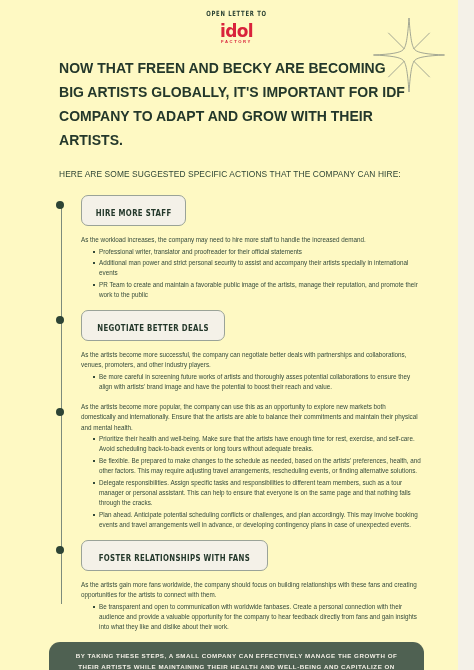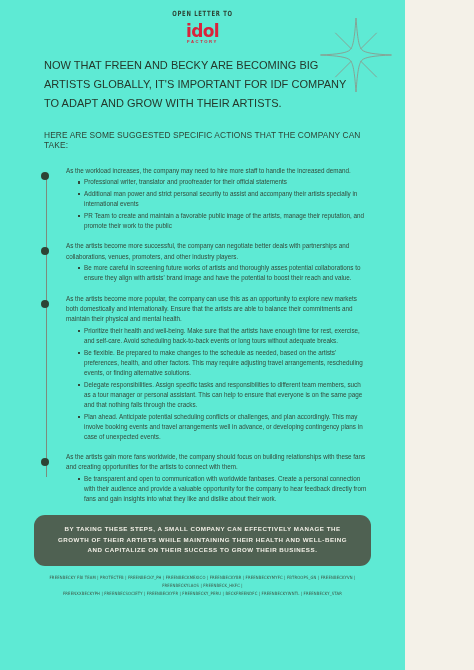--- a/index.html
+++ b/index.html
@@ -7,24 +7,25 @@
   html, body {
     width: 474px;
     height: 670px;
     background: #f4f1e8;
     font-family: "Liberation Sans", sans-serif;
     overflow: hidden;
   }
 
   .page {
     position: relative;
-    width: 405px;
+    width: 458px;
     height: 670px;
-    background: #5eead4;
+    background: #fef9c3;
     color: #2d4435;
+    padding-left: 15px;
   }
 
   
   .header {
     padding: 9px 0 0 0;
     text-align: center;
     position: relative;
   }
 
   .open-letter-label {
@@ -66,22 +67,22 @@
     width: 74px;
     height: 78px;
     pointer-events: none;
   }
 
   
   .headline-wrap {
     padding: 9px 46px 0 44px;
   }
   .headline {
-    font-size: 11px;
-    font-weight: 400;
+    font-size: 14px;
+    font-weight: 700;
     line-height: 1.72;
     color: #24382b;
     letter-spacing: 0.02px;
   }
   .subhead {
     padding: 0 44px;
     margin-top: 17px;
     font-size: 8.4px;
     font-weight: 400;
     color: #2d4435;
@@ -209,56 +210,65 @@
 
     <svg class="sparkle" viewBox="0 0 100 104" fill="none">
       <path d="M50 2 C52 30 54 41 58 45 C62 49 74 51 98 52 C74 53 62 55 58 59 C54 63 52 74 50 102 C48 74 46 63 42 59 C38 55 26 53 2 52 C26 51 38 49 42 45 C46 41 48 30 50 2 Z" stroke="#8e9488" stroke-width="1.1" fill="none"></path>
       <path d="M22 22 L44 44 M78 22 L56 44 M22 82 L44 60 M78 82 L56 60" stroke="#8e9488" stroke-width="1.1"></path>
     </svg>
   </div>
 
   <div class="headline-wrap">
     <div class="headline">NOW THAT FREEN AND BECKY ARE BECOMING BIG ARTISTS GLOBALLY, IT'S IMPORTANT FOR IDF COMPANY TO ADAPT AND GROW WITH THEIR ARTISTS.</div>
   </div>
-  <div class="subhead">HERE ARE SOME SUGGESTED SPECIFIC ACTIONS THAT THE COMPANY CAN TAKE:</div>
+  <div class="subhead">HERE ARE SOME SUGGESTED SPECIFIC ACTIONS THAT THE COMPANY CAN HIRE:</div>
 
   <div class="timeline">
     <div class="rail"></div>
 
     <div class="section">
       <span class="dot"></span>
+      <div class="chip">
+        <span class="chip-label">HIRE MORE STAFF</span>
+      </div>
       <div class="body-text">As the workload increases, the company may need to hire more staff to handle the increased demand.</div>
       <ul class="bullets">
         <li>Professional writer, translator and proofreader for their official statements</li>
         <li>Additional man power and strict personal security to assist and accompany their artists specially in international events</li>
         <li>PR Team to create and maintain a favorable public image of the artists, manage their reputation, and promote their work to the public</li>
       </ul>
     </div>
 
     <div class="section">
       <span class="dot"></span>
+      <div class="chip">
+        <span class="chip-label">NEGOTIATE BETTER DEALS</span>
+      </div>
       <div class="body-text">As the artists become more successful, the company can negotiate better deals with partnerships and collaborations, venues, promoters, and other industry players.</div>
       <ul class="bullets">
         <li>Be more careful in screening future works of artists and thoroughly asses potential collaborations to ensure they align with artists' brand image and have the potential to boost their reach and value.</li>
       </ul>
     </div>
 
     <div class="section">
       <span class="dot"></span>
       <div class="body-text">As the artists become more popular, the company can use this as an opportunity to explore new markets both domestically and internationally. Ensure that the artists are able to balance their commitments and maintain their physical and mental health.</div>
       <ul class="bullets">
         <li>Prioritize their health and well-being. Make sure that the artists have enough time for rest, exercise, and self-care. Avoid scheduling back-to-back events or long tours without adequate breaks.</li>
         <li>Be flexible. Be prepared to make changes to the schedule as needed, based on the artists' preferences, health, and other factors. This may require adjusting travel arrangements, rescheduling events, or finding alternative solutions.</li>
         <li>Delegate responsibilities. Assign specific tasks and responsibilities to different team members, such as a tour manager or personal assistant. This can help to ensure that everyone is on the same page and that nothing falls through the cracks.</li>
         <li>Plan ahead. Anticipate potential scheduling conflicts or challenges, and plan accordingly. This may involve booking events and travel arrangements well in advance, or developing contingency plans in case of unexpected events.</li>
       </ul>
     </div>
 
     <div class="section">
       <span class="dot"></span>
+      <div class="chip">
+        <span class="chip-label">FOSTER RELATIONSHIPS WITH FANS</span>
+      </div>
       <div class="body-text">As the artists gain more fans worldwide, the company should focus on building relationships with these fans and creating opportunities for the artists to connect with them.</div>
       <ul class="bullets">
         <li>Be transparent and open to communication with worldwide fanbases. Create a personal connection with their audience and provide a valuable opportunity for the company to hear feedback directly from fans and gain insights into what they like and dislike about their work.</li>
       </ul>
     </div>
   </div>
 
   <div class="footer-banner">
     <p>BY TAKING THESE STEPS, A SMALL COMPANY CAN EFFECTIVELY MANAGE THE GROWTH OF THEIR ARTISTS WHILE MAINTAINING THEIR HEALTH AND WELL-BEING AND CAPITALIZE ON THEIR SUCCESS TO GROW THEIR BUSINESS.</p>
   </div>

